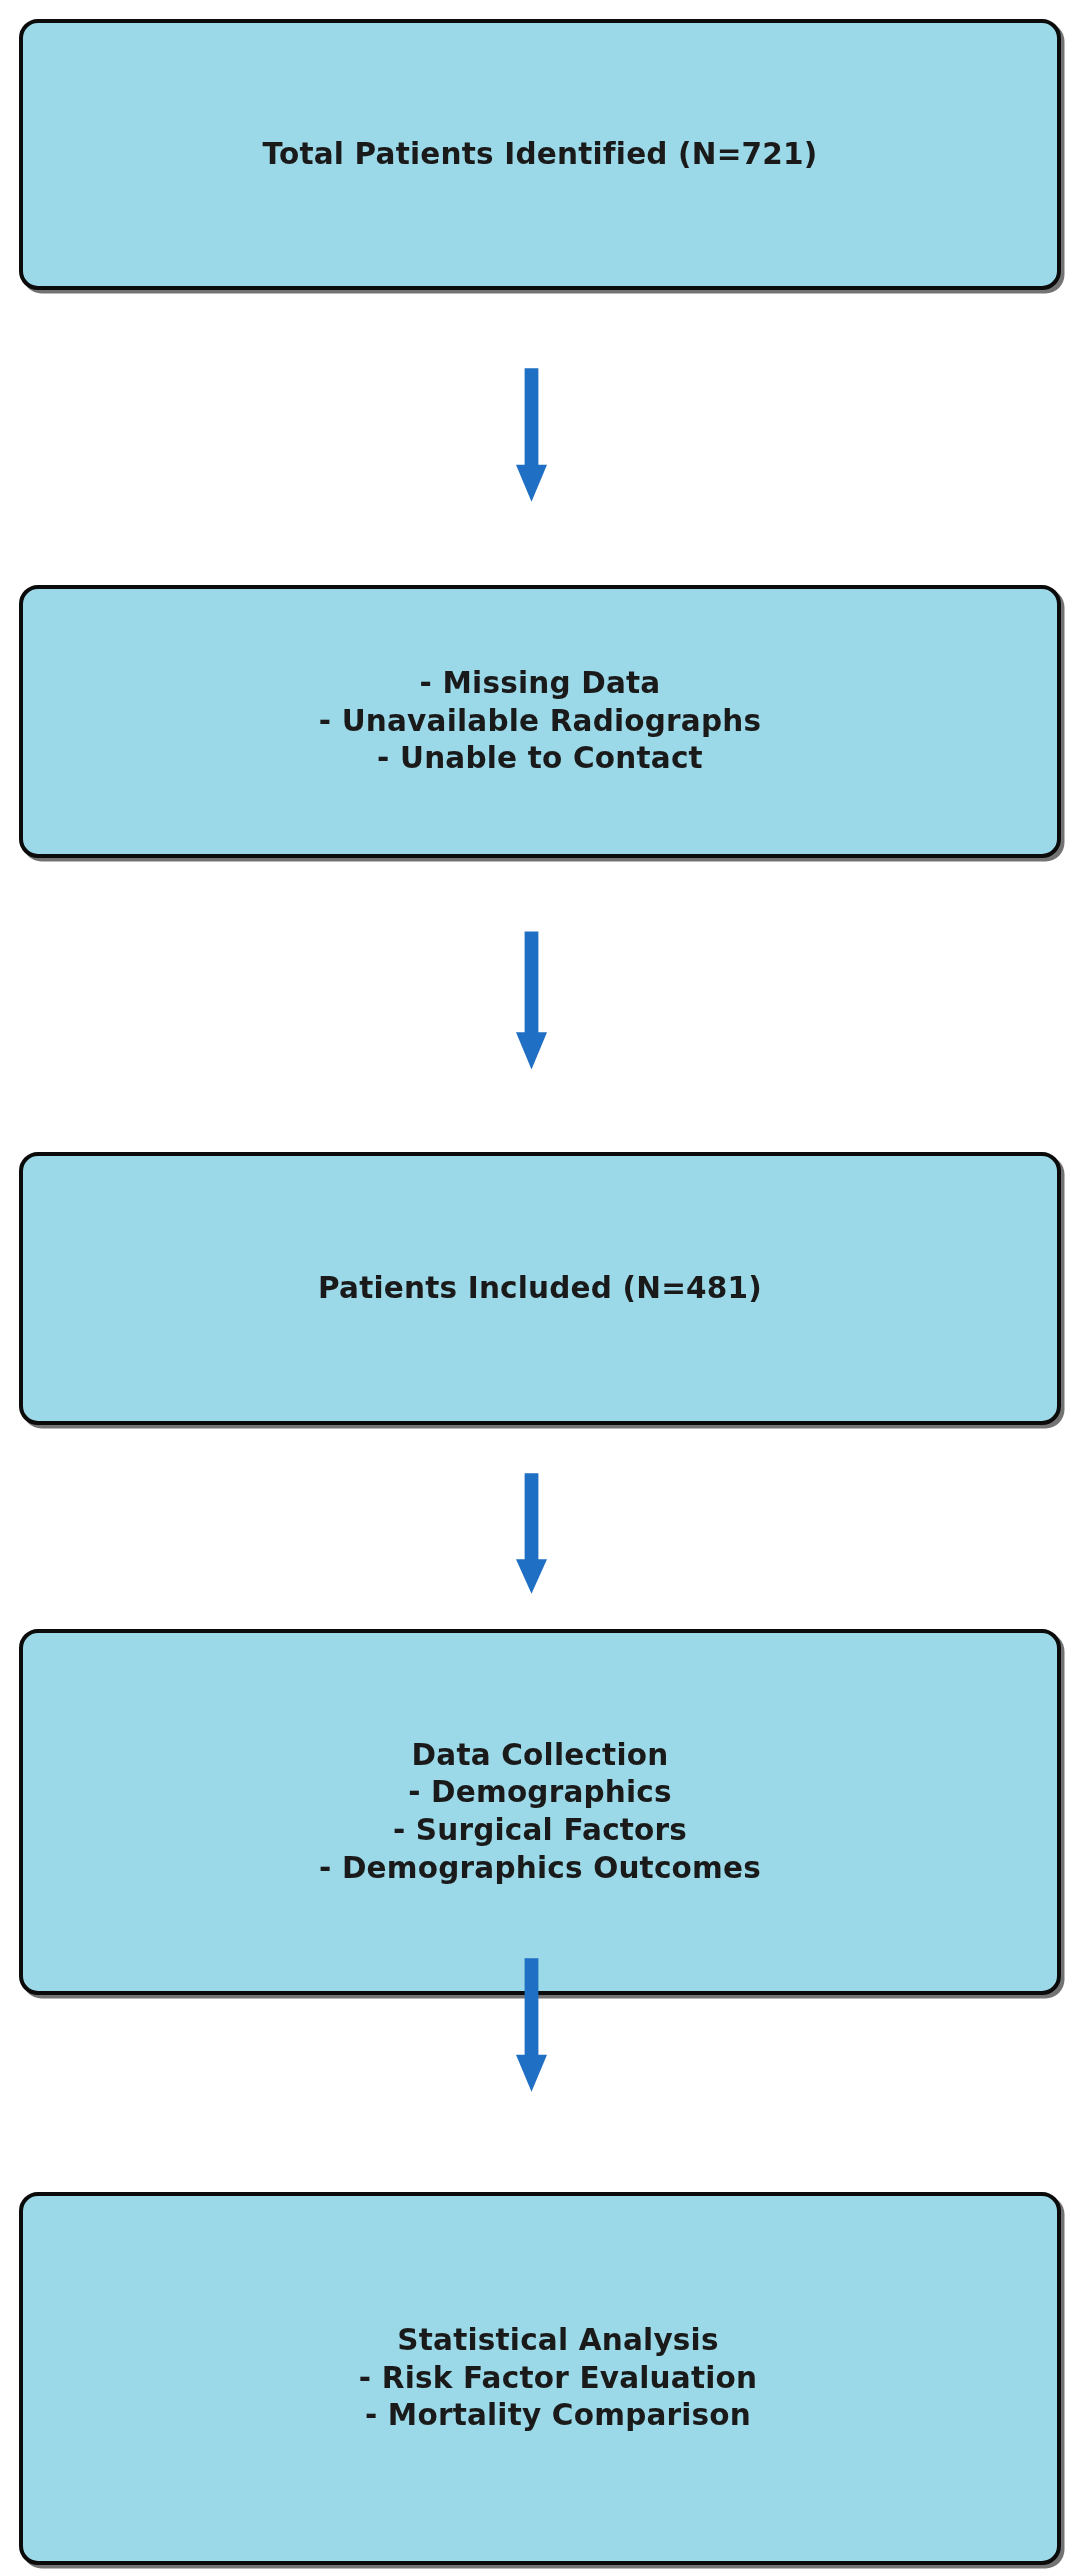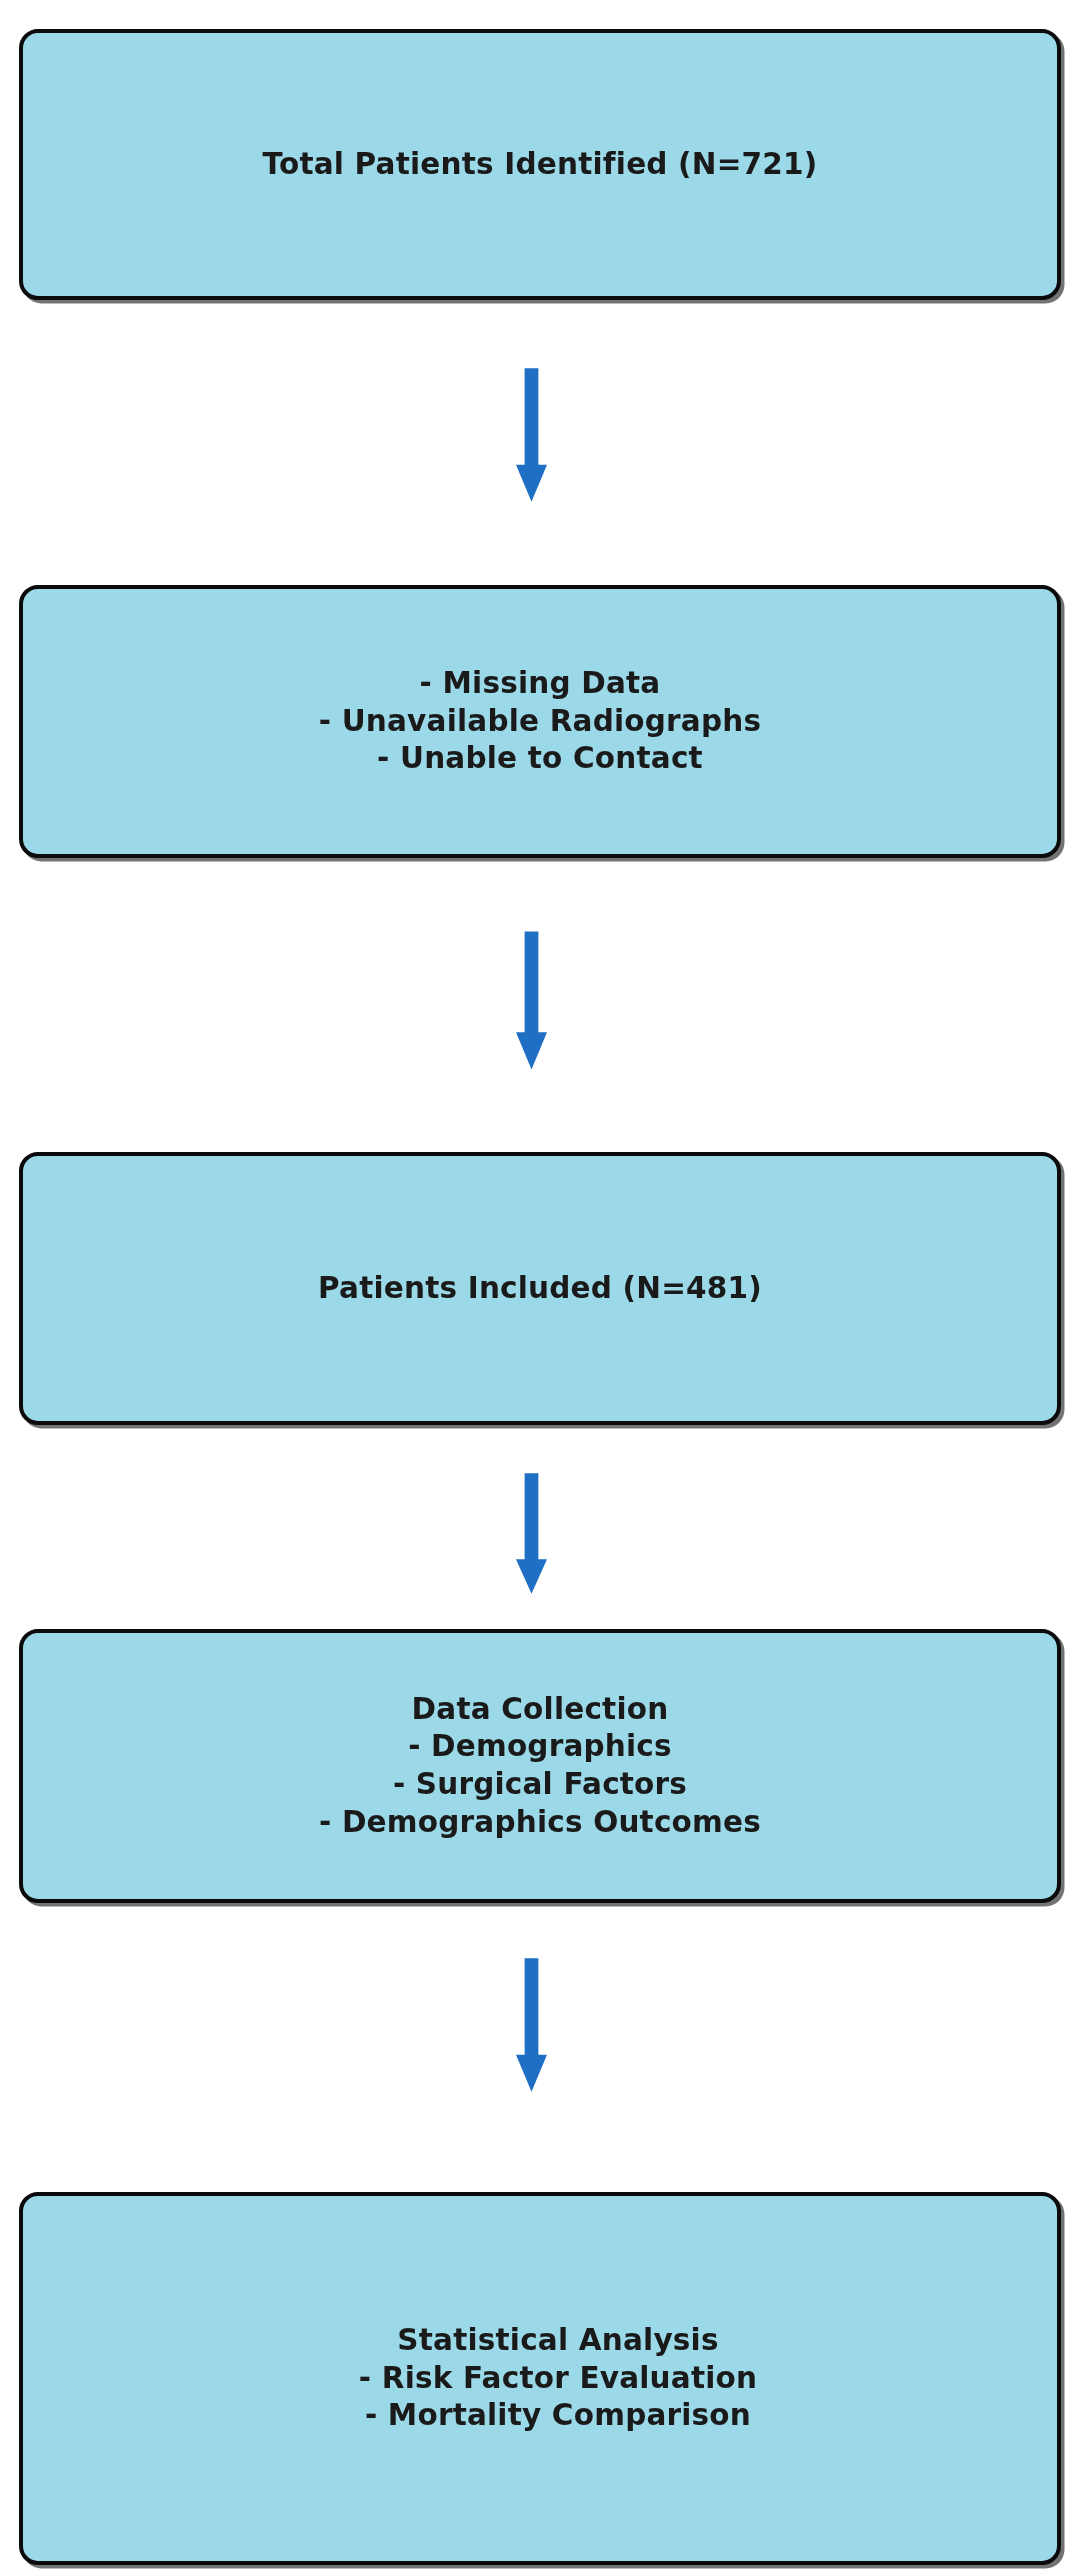--- a/index.html
+++ b/index.html
@@ -56,24 +56,24 @@
     line-height: 1.28;
     letter-spacing: 0.2px;
     white-space: nowrap;
   }
 
   .node-line.title {
     margin-bottom: 0px;
   }
 
   
-  #node-1 { top: 19px;   height: 271px; margin-top: 10px; }
+  #node-1 { top: 19px;   height: 271px; }
   #node-2 { top: 585px;  height: 273px; }
   #node-3 { top: 1152px; height: 273px; }
-  #node-4 { top: 1629px; height: 274px; }
+  #node-4 { top: 1629px; height: 366px; }
   #node-5 { top: 2192px; height: 373px; padding-left: 36px; }
 
   
   .arrow {
     position: absolute;
     left: 516px;
     width: 31px;
     display: block;
   }
   .arrow svg { display: block; }

